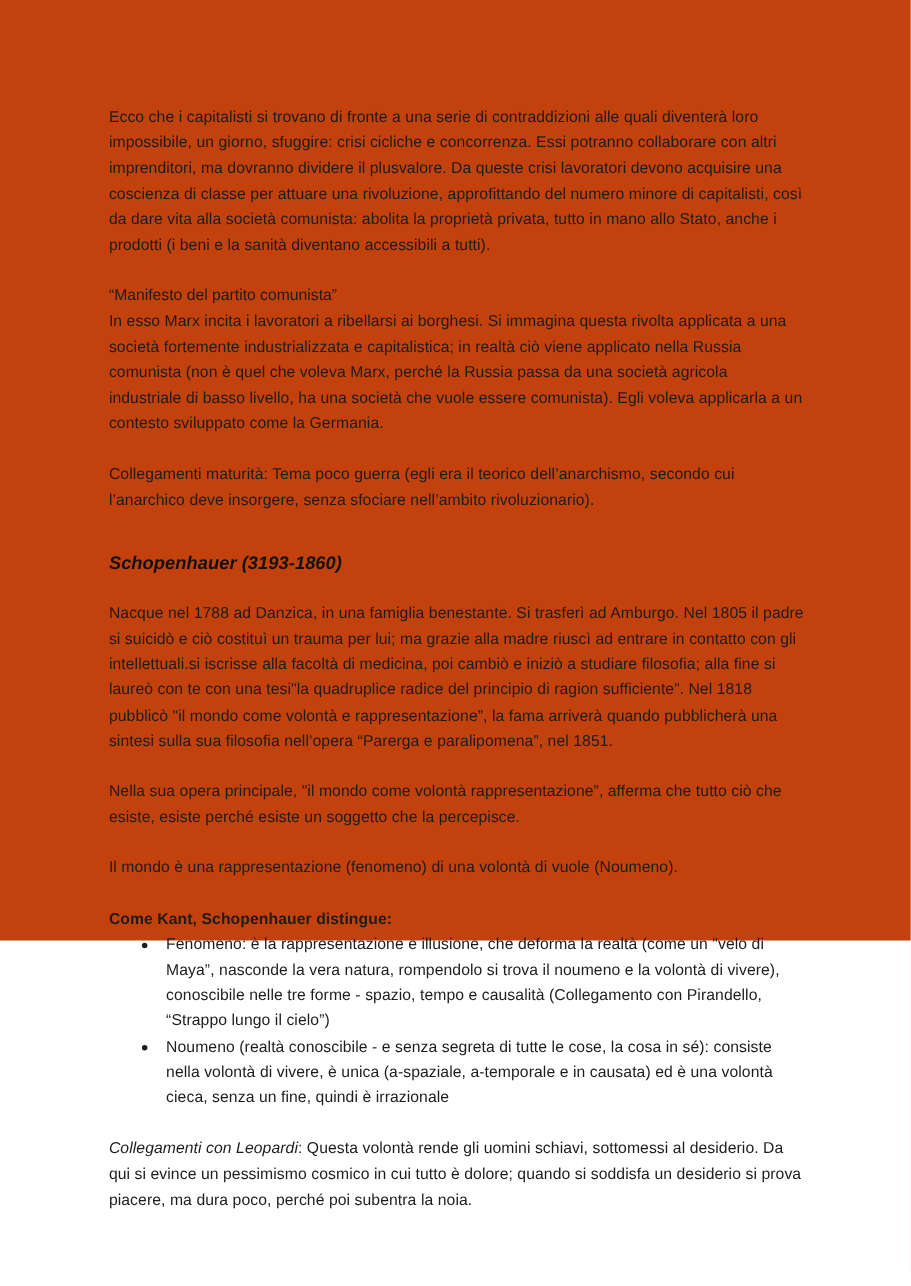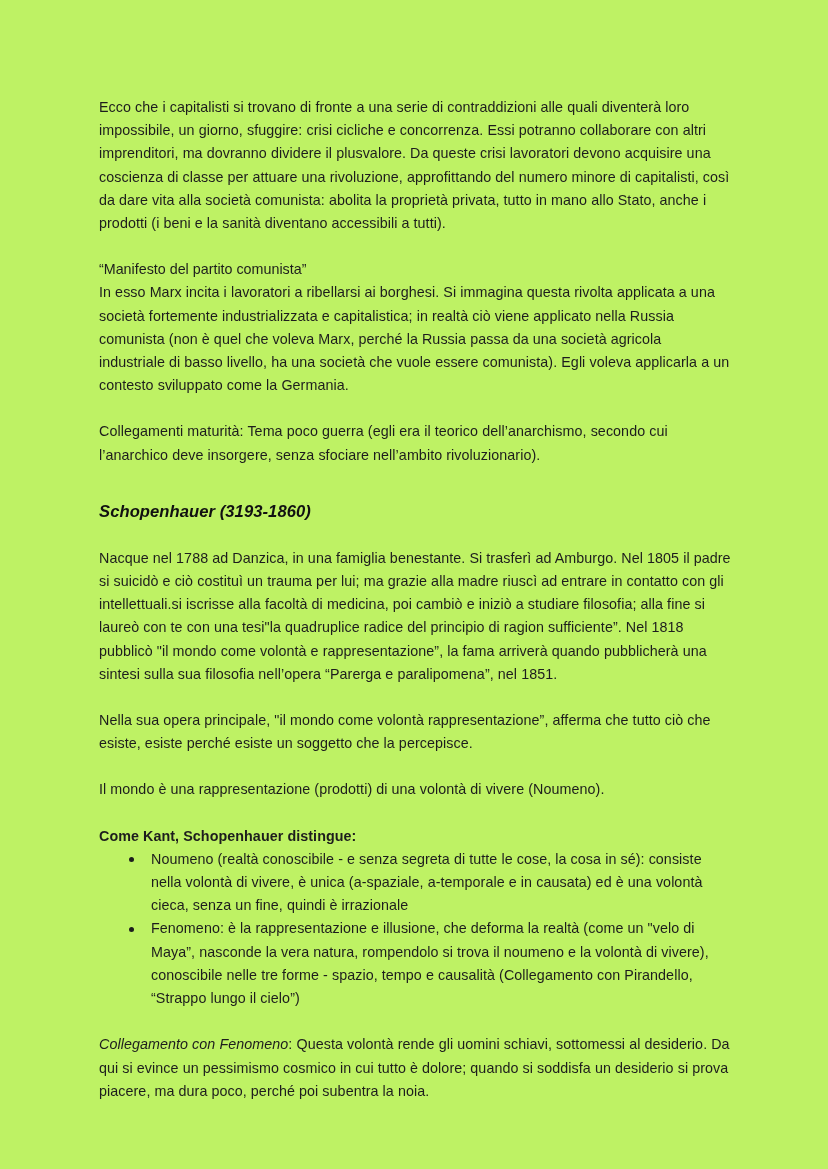--- a/index.html
+++ b/index.html
@@ -11,22 +11,22 @@
   body {
     width: 828px;
     height: 1169px;
     font-family: "Liberation Sans", sans-serif;
     color: #1d1d1d;
     -webkit-font-smoothing: antialiased;
   }
   .page {
     position: relative;
     width: 828px;
-    height: 1169px;
-    background: #bef264;
+    height: 855px;
+    background: #c2410c;
     box-sizing: border-box;
     padding: 96px 96px 0 99px;
   }
   .doc-body {
     width: 632px;
   }
   p.para {
     margin: 0 0 23px 0;
     font-size: 14.3px;
     line-height: 23.2px;
@@ -95,25 +95,25 @@
     </div>
 
     <p class="para">Collegamenti maturità: Tema poco guerra (egli era il teorico dell’anarchismo, secondo cui l’anarchico deve insorgere, senza sfociare nell’ambito rivoluzionario).</p>
 
     <h2 class="section-heading">Schopenhauer (3193-1860)</h2>
 
     <p class="para">Nacque nel 1788 ad Danzica, in una famiglia benestante. Si trasferì ad Amburgo. Nel 1805 il padre si suicidò e ciò costituì un trauma per lui; ma grazie alla madre riuscì ad entrare in contatto con gli intellettuali.si iscrisse alla facoltà di medicina, poi cambiò e iniziò a studiare filosofia; alla fine si laureò con te con una tesi"la quadruplice radice del principio di ragion sufficiente”. Nel 1818 pubblicò "il mondo come volontà e rappresentazione”, la fama arriverà quando pubblicherà una sintesi sulla sua filosofia nell’opera “Parerga e paralipomena”, nel 1851.</p>
 
     <p class="para">Nella sua opera principale, "il mondo come volontà rappresentazione”, afferma che tutto ciò che esiste, esiste perché esiste un soggetto che la percepisce.</p>
 
-    <p class="para">Il mondo è una rappresentazione (prodotti) di una volontà di vivere (Noumeno).</p>
+    <p class="para">Il mondo è una rappresentazione (fenomeno) di una volontà di vuole (Noumeno).</p>
 
     <p class="para tight">Come Kant, Schopenhauer distingue:</p>
 
     <ul class="bullets">
+      <li>Fenomeno: è la rappresentazione e illusione, che deforma la realtà (come un "velo di Maya”, nasconde la vera natura, rompendolo si trova il noumeno e la volontà di vivere), conoscibile nelle tre forme - spazio, tempo e causalità (Collegamento con Pirandello, “Strappo lungo il cielo”)</li>
       <li>Noumeno (realtà conoscibile - e senza segreta di tutte le cose, la cosa in sé): consiste nella volontà di vivere, è unica (a-spaziale, a-temporale e in causata) ed è una volontà cieca, senza un fine, quindi è irrazionale</li>
-      <li>Fenomeno: è la rappresentazione e illusione, che deforma la realtà (come un "velo di Maya”, nasconde la vera natura, rompendolo si trova il noumeno e la volontà di vivere), conoscibile nelle tre forme - spazio, tempo e causalità (Collegamento con Pirandello, “Strappo lungo il cielo”)</li>
     </ul>
 
-    <p class="para"><em class="inline-em">Collegamento con Fenomeno</em><span>: Questa volontà rende gli uomini schiavi, sottomessi al desiderio. Da qui si evince un pessimismo cosmico in cui tutto è dolore; quando si soddisfa un desiderio si prova piacere, ma dura poco, perché poi subentra la noia.</span></p>
+    <p class="para"><em class="inline-em">Collegamenti con Leopardi</em><span>: Questa volontà rende gli uomini schiavi, sottomessi al desiderio. Da qui si evince un pessimismo cosmico in cui tutto è dolore; quando si soddisfa un desiderio si prova piacere, ma dura poco, perché poi subentra la noia.</span></p>
 
   </div>
 </div>
 
 </body></html>

